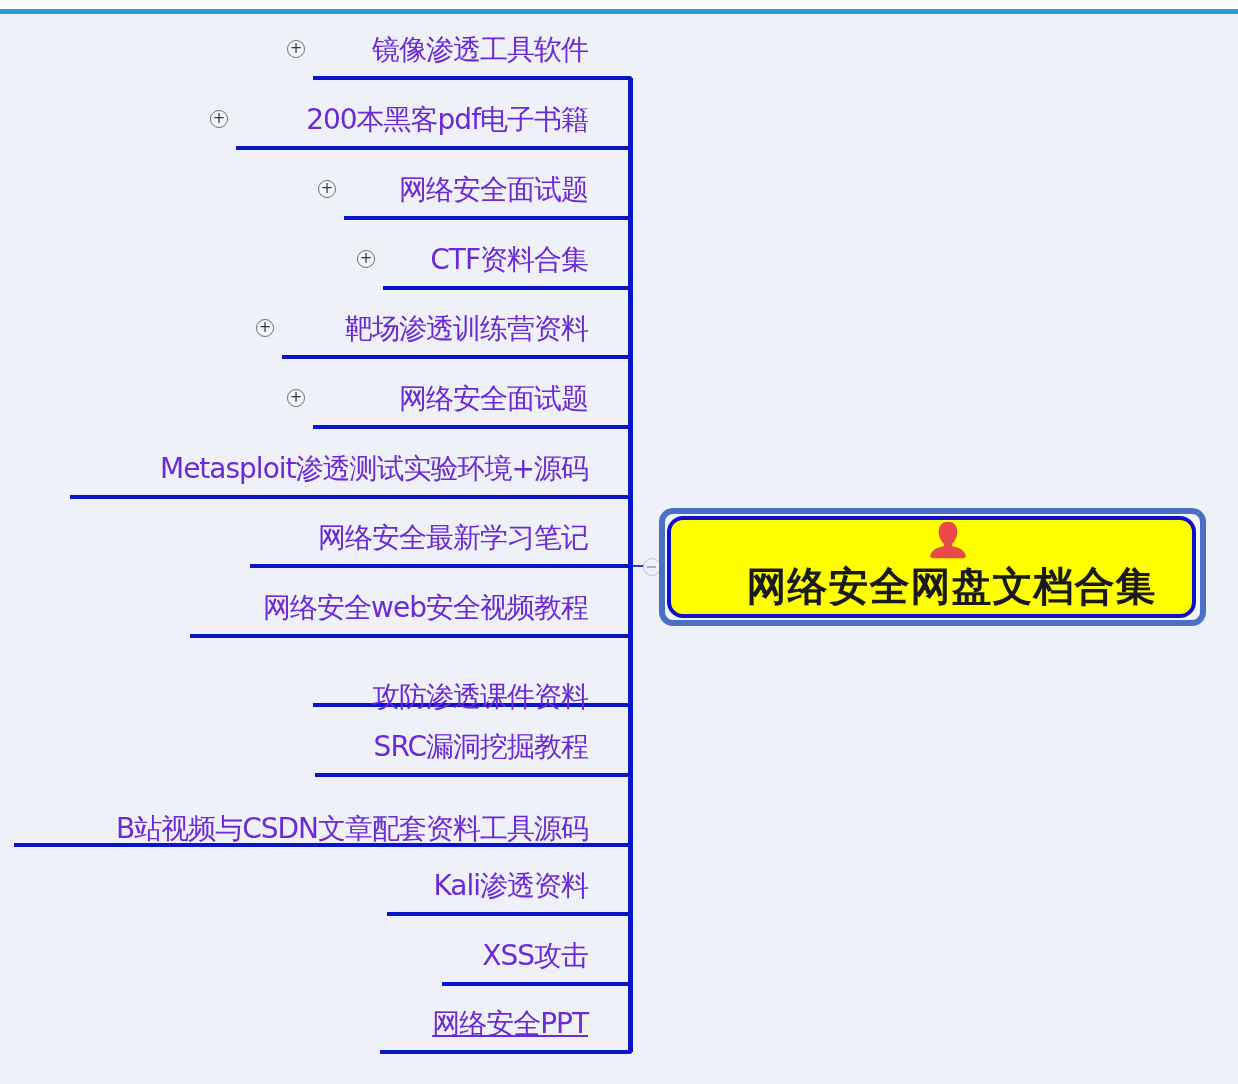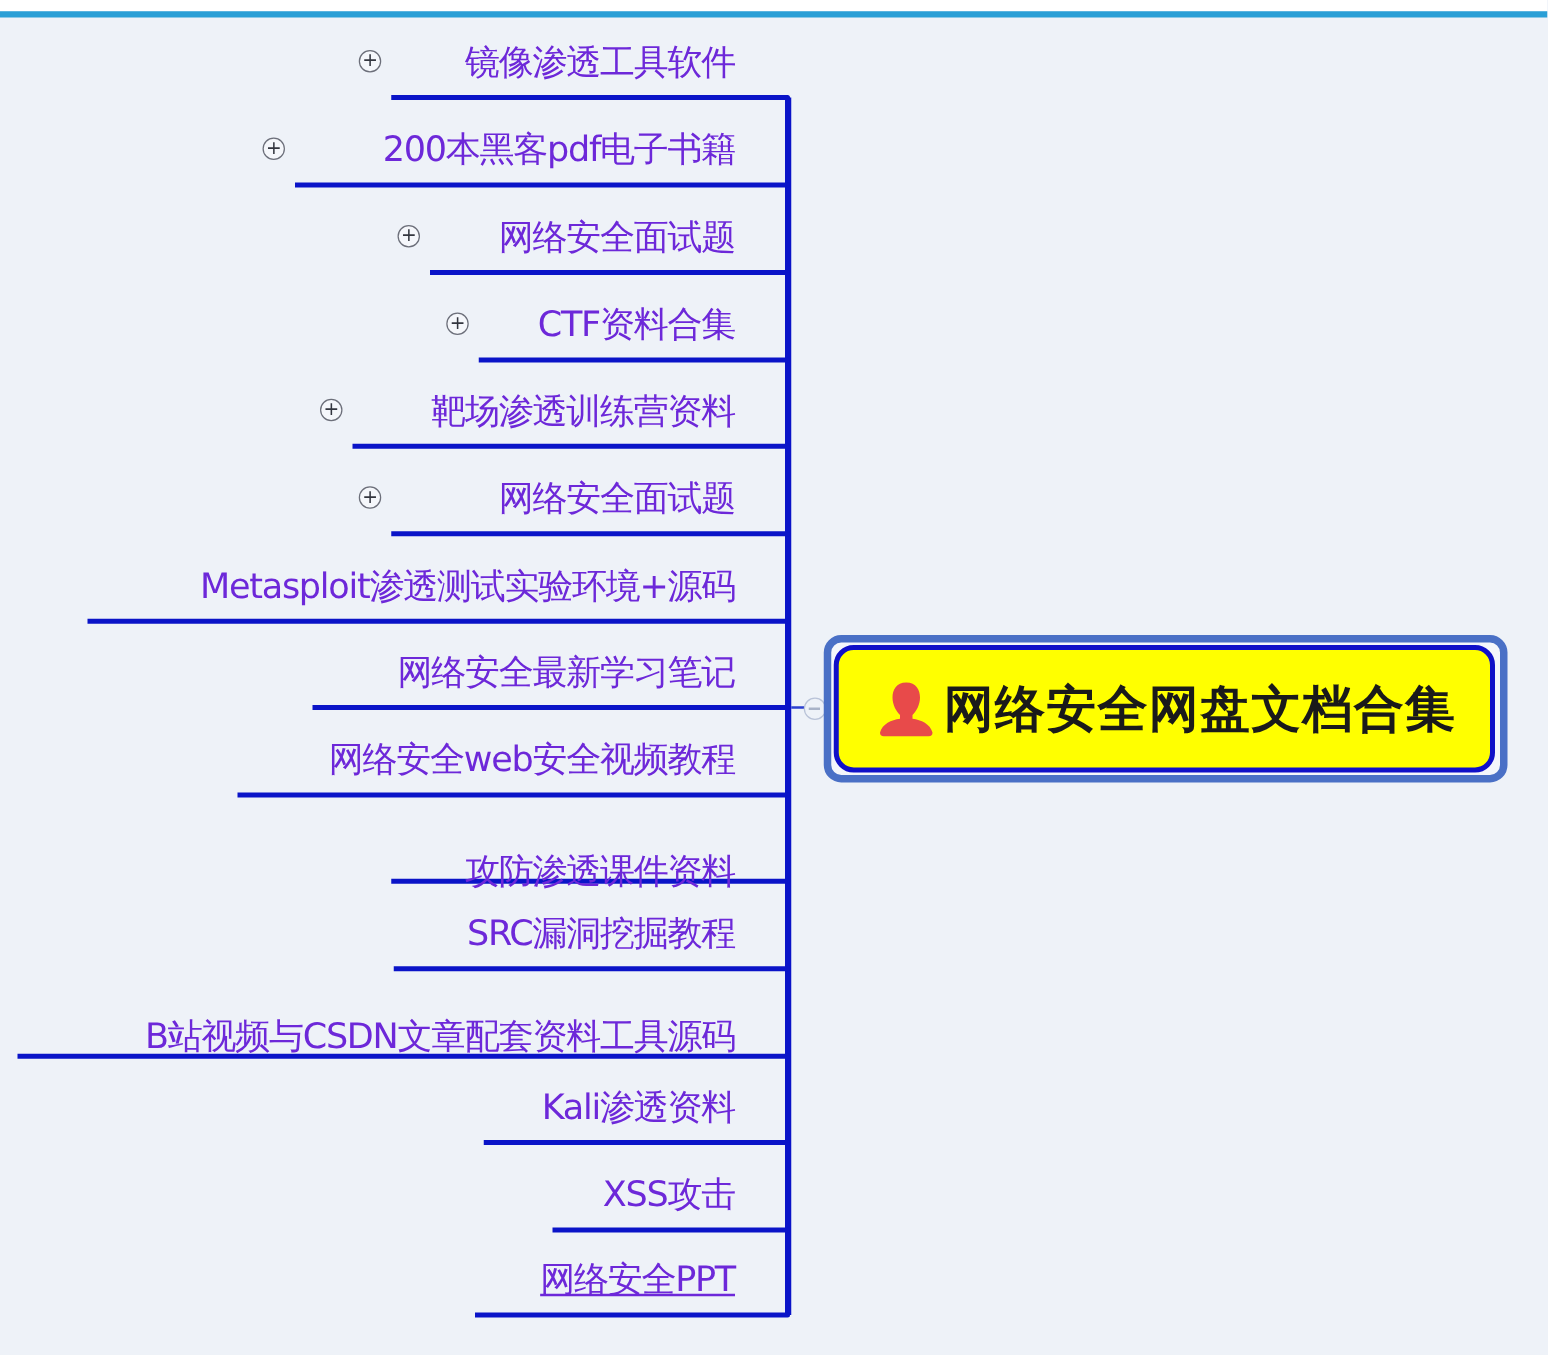--- a/index.html
+++ b/index.html
@@ -31,21 +31,21 @@
     }
     .root-outer {
       position: absolute; left: 659px; top: 508px; width: 547px; height: 118px;
       box-sizing: border-box; border: 6px solid #4a70c6; border-radius: 14px;
       background: #f4f6fb;
     }
     .root-inner {
       position: absolute; left: 667px; top: 516px; width: 529px; height: 102px;
       box-sizing: border-box; border: 4px solid #1010c8; border-radius: 16px;
       background: #ffff00;
-      display: flex; align-items: center; padding-left: 32px;
+      display: flex; align-items: center; padding-left: 32px; flex-direction: column;
     }
     .root-title {
       font-size: 40px; font-weight: bold; color: #1a1a1a; letter-spacing: 1px;
       margin-left: 8px; white-space: nowrap;
     }
     .person-icon { width: 44px; height: 46px; display: block; }
     .collapse-icon {
       position: absolute; left: 643px; top: 558px; width: 18px; height: 18px;
       border-radius: 50%; border: 1.5px solid #b9c3d8; box-sizing: border-box;
       background: #eef2f8;

